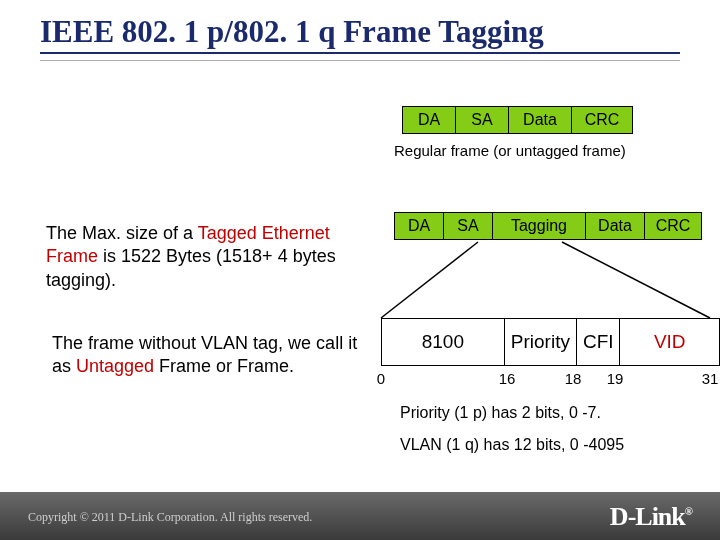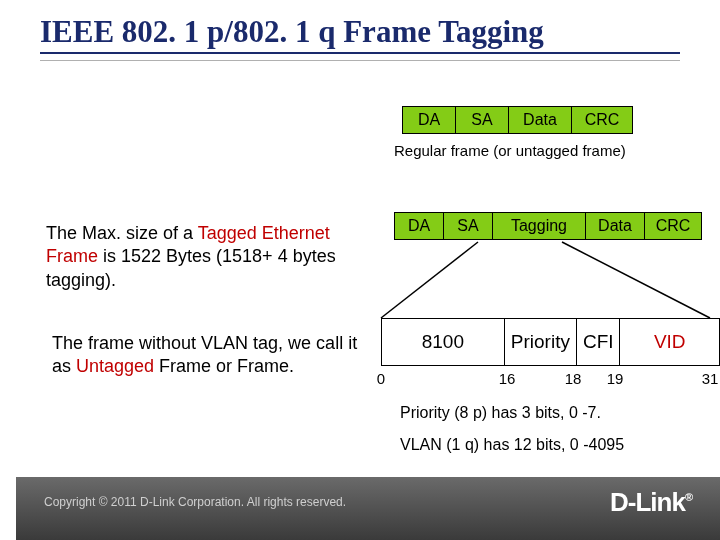--- a/index.html
+++ b/index.html
@@ -78,25 +78,26 @@
   
   .overlay-svg {
     position: absolute;
     left: 0; top: 0;
     pointer-events: none;
   }
 
   
   .footer {
     position: absolute;
-    bottom: 0; left: 16px; right: 0;
-    height: 63px;
+    bottom: 0; left: 0; right: 0;
+    height: 48px;
     background: linear-gradient(#6a6a6a, #3a3a3a);
     color: #e6e6e6;
     font-size: 12px;
+    font-family: Liberation Serif, serif;
   }
   .copyright {
     position: absolute;
     left: 28px; top: 18px;
     color: #cfcfcf;
   }
   .brand {
     position: absolute;
     right: 28px; top: 10px;
     font-size: 26px;
@@ -164,21 +165,21 @@
     </tr>
   </tbody>
     </table>
 
   <div class="bitnum" style="left:381px; top:290px;">0</div>
   <div class="bitnum" style="left:507px; top:290px;">16</div>
   <div class="bitnum" style="left:573px; top:290px;">18</div>
   <div class="bitnum" style="left:615px; top:290px;">19</div>
   <div class="bitnum" style="left:710px; top:290px;">31</div>
 
-  <div class="caption" style="left:400px; top:324px; font-size:16px;">Priority (8 p) has 3 bits, 0 -7.</div>
+  <div class="caption" style="left:400px; top:324px; font-size:16px;">Priority (1 p) has 2 bits, 0 -7.</div>
   <div class="caption" style="left:400px; top:356px; font-size:16px;">VLAN (1 q)  has 12 bits, 0 -4095</div>
 
 </div>
 
 <div class="footer">
   <div class="copyright">Copyright © 2011  D-Link Corporation. All rights reserved.</div>
   <div class="brand">
     <span>D-Link</span><span class="reg">®</span>
   </div>
 </div>

